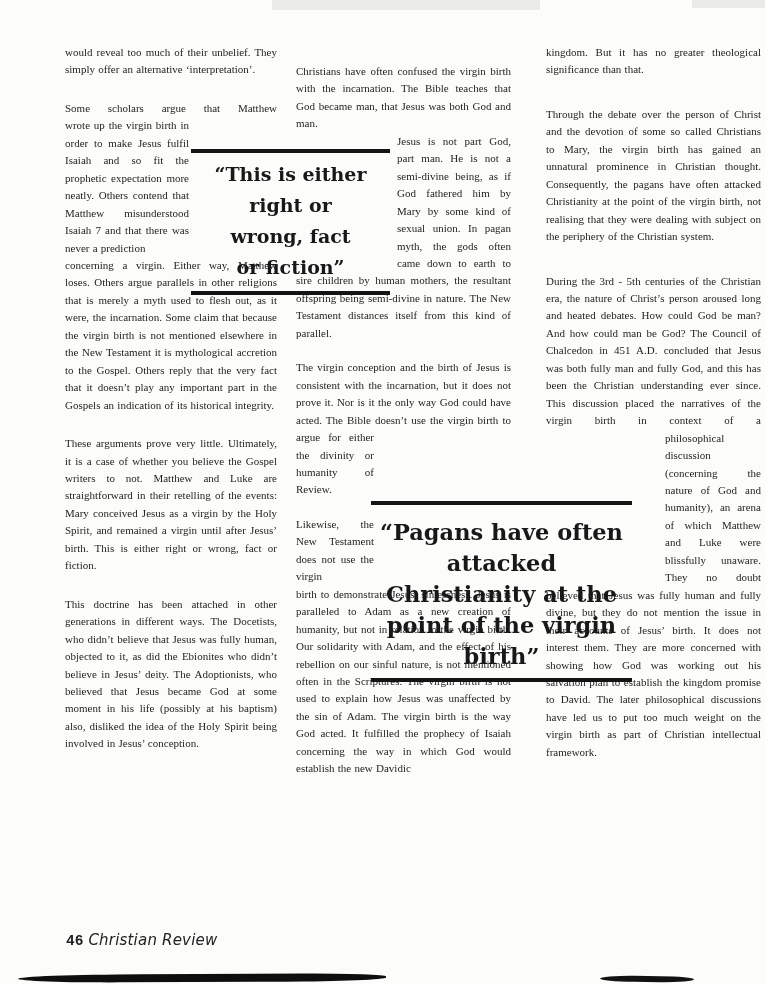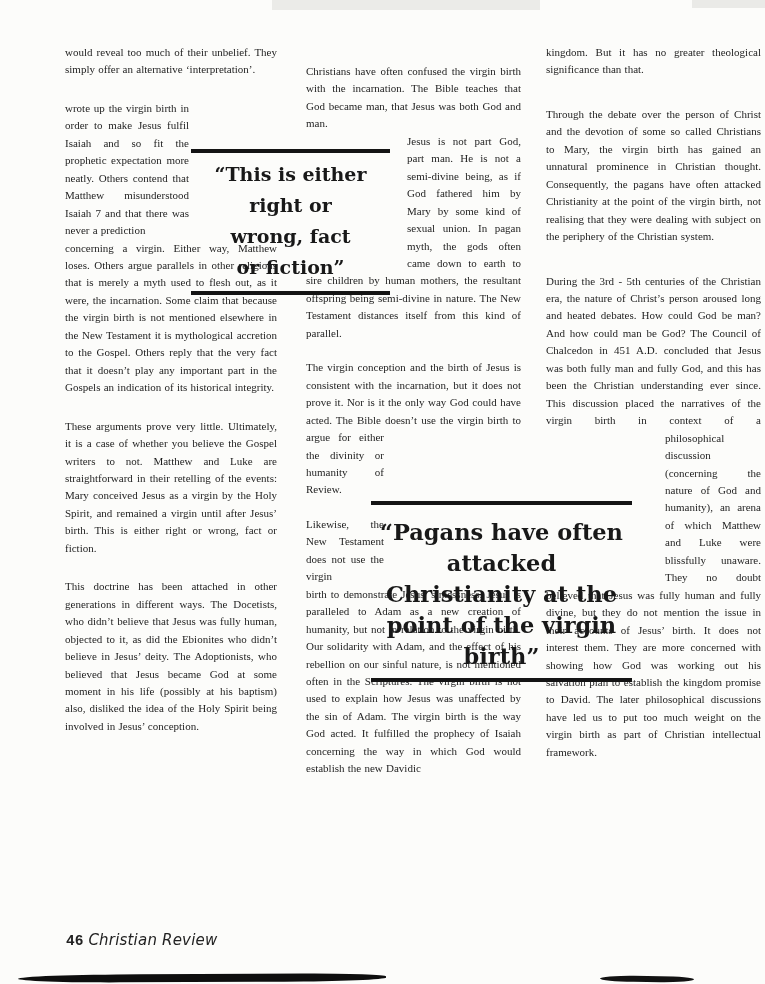--- a/index.html
+++ b/index.html
@@ -14,21 +14,21 @@
   .strip-top-2 { position:absolute; left:692px; top:0; width:73px; height:8px; background:#eaeae7; }
 
   .col { position:absolute; }
   .col p {
     margin:0 0 18px 0;
     font-size:11px; line-height:17.45px;
     text-align:justify;
     word-spacing:0.5px;
   }
   .col1 { left:65px;  top:44px; width:212px; }
-  .col2 { left:306px; top:63px; width:215px; }
+  .col2 { left:296px; top:63px; width:215px; }
   .col3 { left:546px; top:44px; width:215px; }
   .col1 p { margin-bottom:21px; }
   .col2 p { margin-bottom:17px; }
   .col3 p { margin-bottom:27px; }
 
   p.cont { margin-bottom:0 !important; }
   p.jl { text-align-last:justify; }
 
   
   p.nl124 { width:124px; }                      
@@ -64,20 +64,21 @@
 </head>
 <body>
 
 <div class="page">
 
   <div class="strip-top-1"></div>
   <div class="strip-top-2"></div>
 
   <div class="col col1">
     <p>would reveal too much of their unbelief.  They simply offer an alternative ‘interpretation’.</p>
+    <p class="cont jl">Some scholars argue that Matthew</p>
     <p class="cont nl124">wrote up the virgin birth in order to make Jesus fulfil Isaiah and so fit the prophetic expectation more neatly.  Others contend that Matthew misunderstood Isaiah 7 and that there was never a prediction</p>
     <p>concerning a virgin.  Either way, Matthew loses.  Others argue parallels in other religions that is merely a myth used to flesh out, as it were, the incarnation.  Some claim that because the virgin birth is not mentioned elsewhere in the New Testament it is mythological accretion to the Gospel. Others reply that the very fact that it doesn’t play any important part in the Gospels an indication of its historical integrity.</p>
     <p>These arguments prove very little. Ultimately, it is a case of whether you believe the Gospel writers to not. Matthew and Luke are straightforward in their retelling of the events: Mary conceived Jesus as a virgin by the Holy Spirit, and remained a virgin until after Jesus’ birth.  This is either right or wrong, fact or fiction.</p>
     <p>This doctrine has been attached in other generations in different ways. The Docetists, who didn’t believe that Jesus was fully human, objected to it, as did the Ebionites who didn’t believe in Jesus’ deity.  The Adoptionists, who believed that Jesus became God at some moment in his life (possibly at his baptism) also, disliked the idea of the Holy Spirit being involved in Jesus’ conception.</p>
   </div>
 
   <div class="col col2">
     <p class="cont jl">Christians have often confused the virgin birth with the incarnation.  The Bible teaches that God became man, that Jesus was both God and man.</p>
     <p class="cont jl nr114">Jesus is not part God, part man.  He is not a semi-divine being, as if God fathered him by Mary by some kind of sexual union.  In pagan myth, the gods often came down to earth to</p>
     <p>sire children by human mothers, the resultant offspring being semi-divine in nature.  The New Testament distances itself from this kind of parallel.</p>

